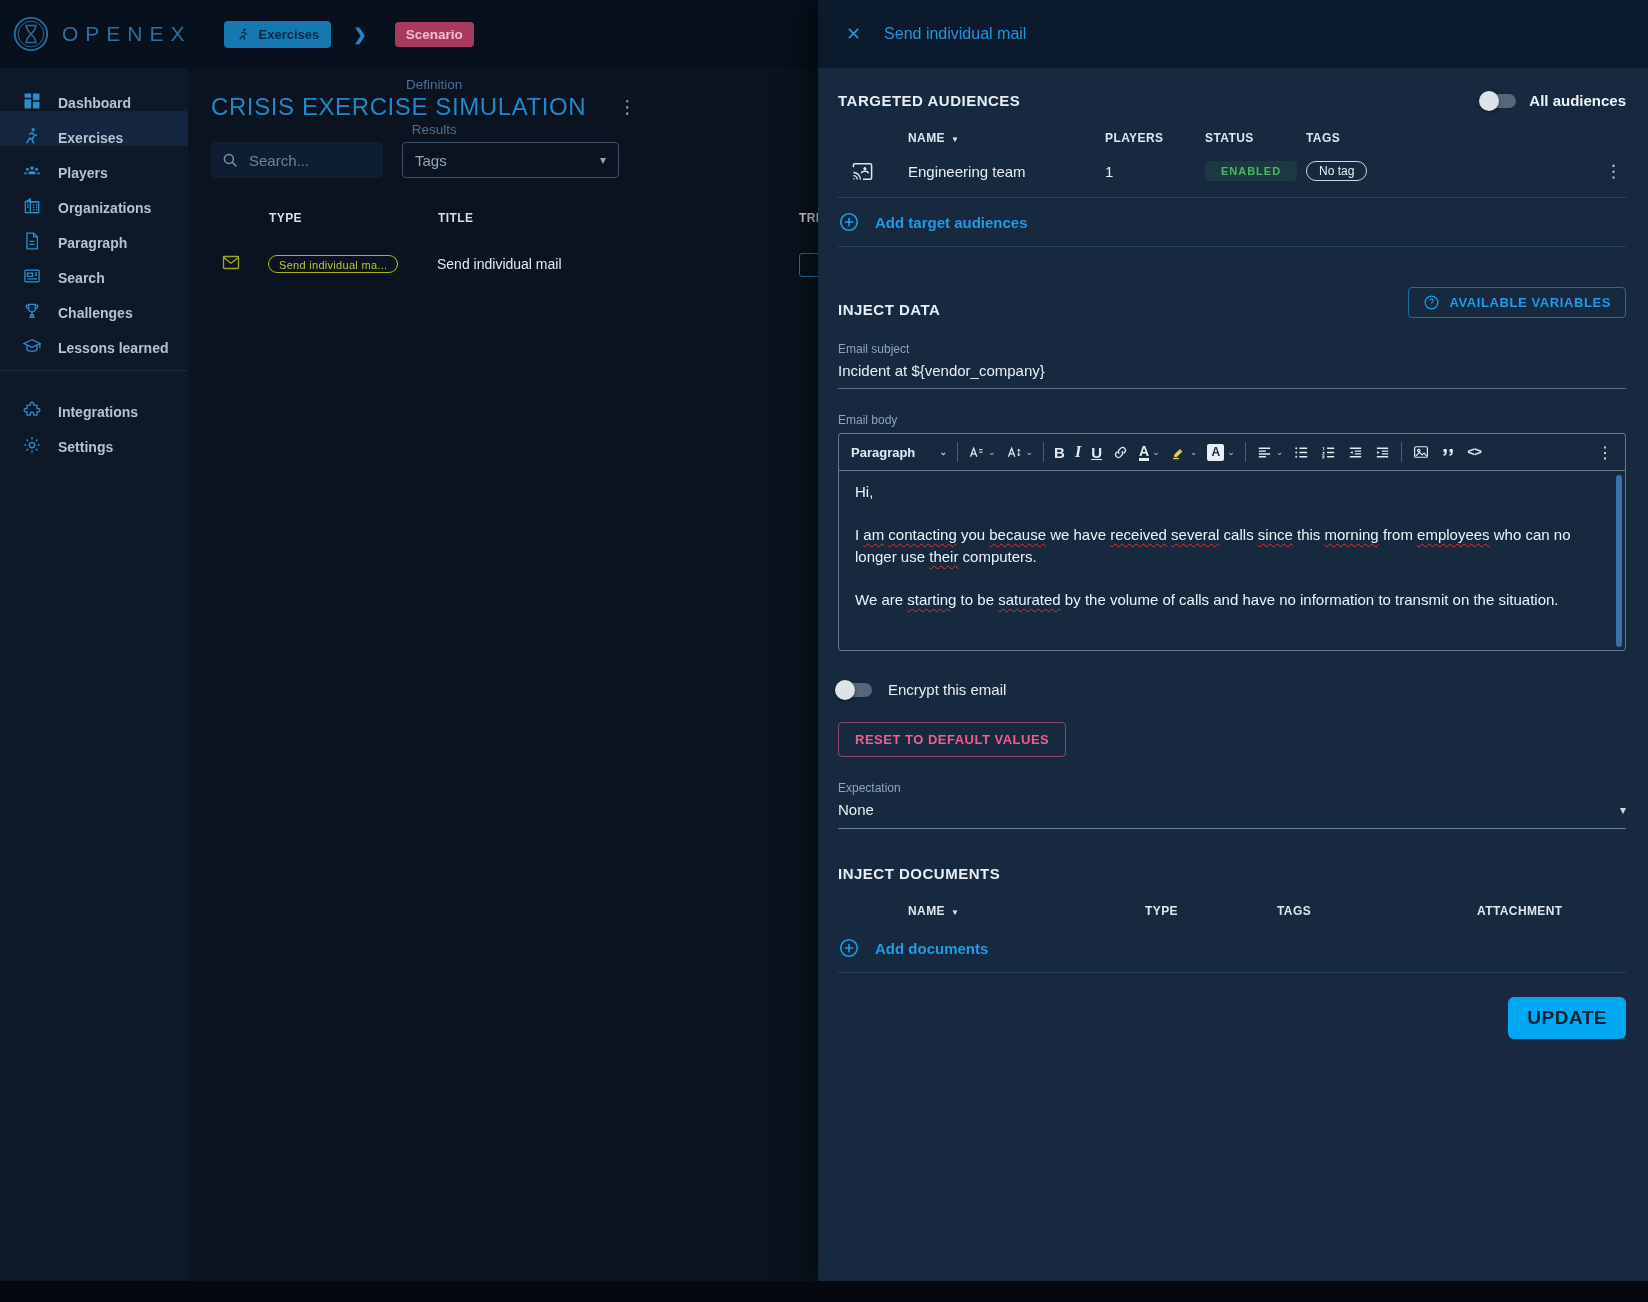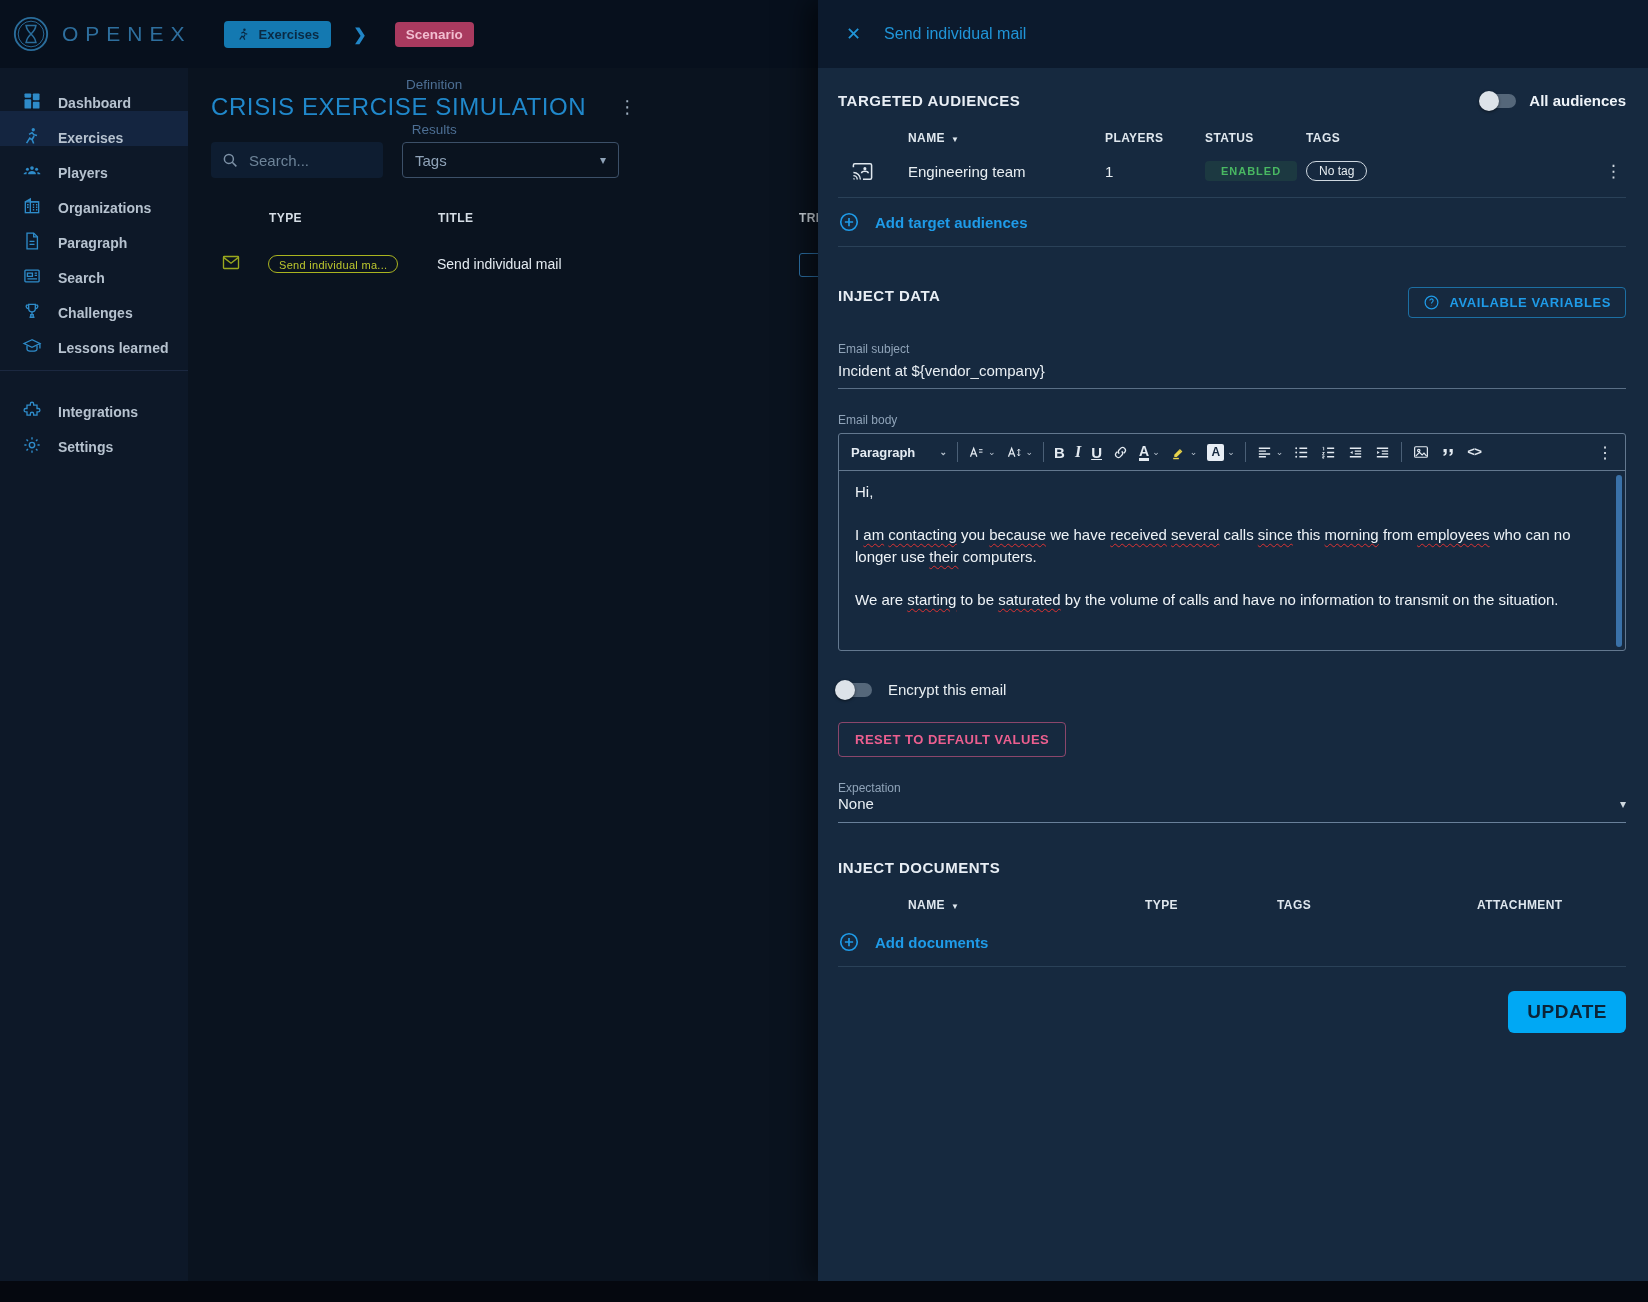--- a/index.html
+++ b/index.html
@@ -61,21 +61,21 @@
 
   
   .drawer{position:absolute;top:0;right:0;width:830px;height:100%;z-index:10;
           box-shadow:-10px 0 26px rgba(0,0,0,.55);}
   .drawer-head{height:68px;background:#0c1a2d;display:flex;align-items:center;gap:21px;padding-left:26px;}
   .close-btn{background:none;border:none;color:#2095d8;font-size:18px;line-height:1;cursor:pointer;padding:2px;}
   .drawer-title{font-size:16px;font-weight:500;color:#2095d8;}
   .drawer-body{height:calc(100% - 68px);background:#16293f;padding:24px 22px 0 20px;box-sizing:border-box;overflow:hidden;}
 
   .sec-h{margin:0;font-size:15px;font-weight:700;letter-spacing:.5px;color:#e8eef5;}
-  .row-between{display:flex;align-items:flex-start;justify-content:space-between;}
+  .row-between{display:flex;align-items:flex-end;justify-content:space-between;}
   .toggle-group{display:flex;align-items:center;gap:13px;cursor:pointer;}
   .toggle-label{font-size:15px;font-weight:700;color:#eef3f8;}
   .switch{position:relative;width:34px;height:14px;border-radius:7px;background:#55677a;display:inline-block;}
   .switch .knob{position:absolute;left:-3px;top:-3px;width:20px;height:20px;border-radius:50%;
                 background:#dde3e9;box-shadow:0 1px 3px rgba(0,0,0,.5);}
 
   .aud-grid{display:grid;grid-template-columns:70px 197px 100px 101px 1fr 30px;align-items:center;}
   .aud-grid.hdr{margin-top:22px;font-size:12px;font-weight:700;letter-spacing:.4px;color:#dfe7ee;}
   .sort-arrow{font-size:8px;margin-left:6px;color:#dfe7ee;}
   .aud-grid.rowline{height:52px;}
@@ -122,21 +122,21 @@
       text-decoration-thickness:1px;text-underline-offset:3px;}
   .ed-scrollthumb{position:absolute;right:3px;top:41px;width:6px;height:172px;border-radius:3px;background:#3a71a8;cursor:grab;}
 
   .encrypt-row{margin-top:30px;display:flex;align-items:center;gap:16px;}
   .encrypt-row .enc-label{font-size:15px;color:#e8eef2;}
   .btn-reset{margin-top:24px;padding:9px 16px;background:transparent;border:1px solid rgba(236,95,143,.55);
              border-radius:4px;color:#ec5f8f;font-family:inherit;font-size:13px;font-weight:700;
              letter-spacing:.5px;cursor:pointer;}
 
   .expect-head{margin-top:36px;}
-  .select-line{display:flex;align-items:center;justify-content:space-between;
+  .select-line{margin-top:6px;display:flex;align-items:center;justify-content:space-between;
                padding-bottom:10px;border-bottom:1px solid #69809a;cursor:pointer;gap:20px;}
   .select-line .sval{font-size:15px;color:#e9eff4;}
   .select-line .caret{color:#cfd8e0;}
 
   .docs-head{margin-top:36px;}
   .doc-grid{display:grid;grid-template-columns:70px 237px 132px 200px 1fr;align-items:center;}
   .doc-grid.hdr{margin-top:22px;font-size:12px;font-weight:700;letter-spacing:.4px;color:#dfe7ee;}
   .doc-add{margin-top:6px;}
 
   .update-row{margin-top:24px;display:flex;justify-content:flex-end;}

